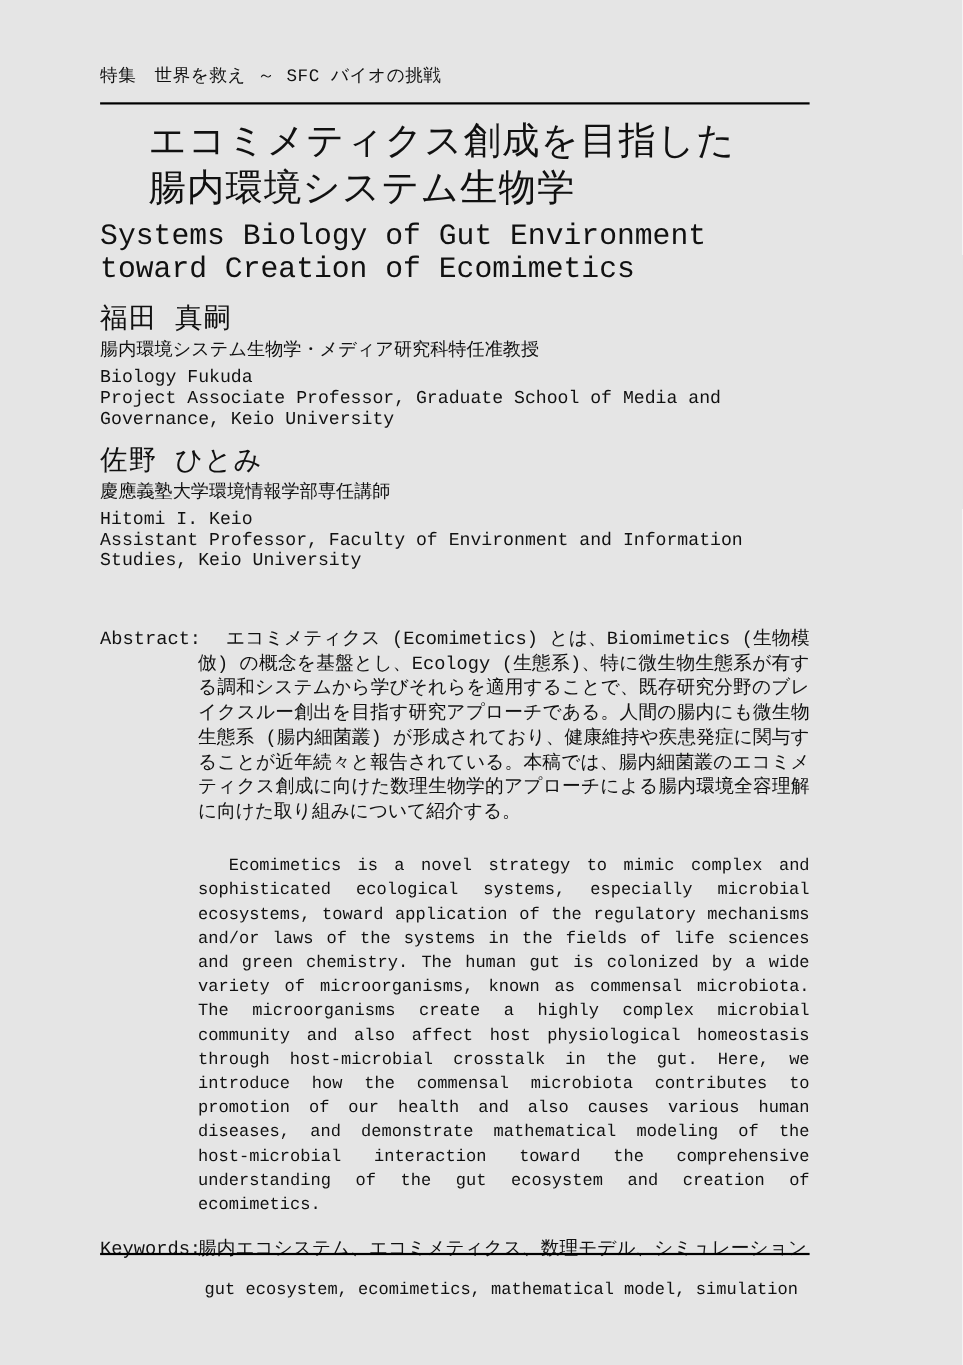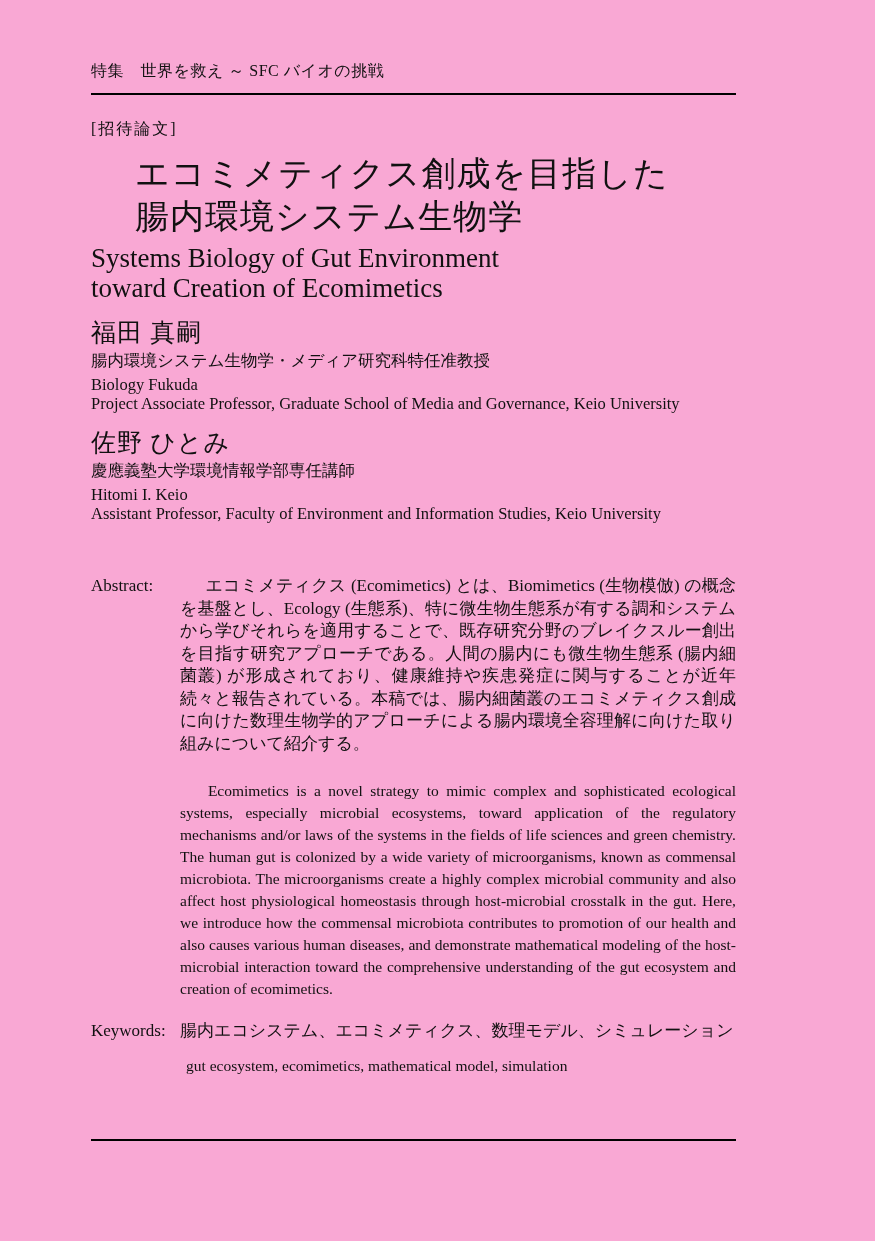--- a/index.html
+++ b/index.html
@@ -4,23 +4,23 @@
 <style>
   html, body {
     margin: 0;
     padding: 0;
     background: #ffffff;
   }
   .page {
     position: relative;
     width: 875px;
     height: 1241px;
-    background: #f9a8d4;
+    background: #e5e5e5;
     color: #111111;
-    font-family: Liberation Serif, serif;
+    font-family: Liberation Mono, monospace;
     overflow: hidden;
   }
   .content {
     position: absolute;
     left: 91px;
     top: 0;
     width: 645px;
   }
   .header-line {
     padding-top: 61px;
@@ -140,21 +140,20 @@
 </style>
 </head>
 <body>
 
 <div class="page">
   <div class="content">
 
     <div class="header-line">特集　世界を救え ～ SFC バイオの挑戦</div>
     <hr class="rule-top">
 
-    <div class="article-type">[招待論文]</div>
 
     <h1 class="title-jp" style="margin-bottom:0;">
       <span style="display:block;">エコミメティクス創成を目指した</span>
       <span style="display:block;">腸内環境システム生物学</span>
     </h1>
 
     <h2 class="title-en" style="margin-bottom:6px;">
       <span style="display:block;">Systems Biology of Gut Environment</span>
       <span style="display:block;">toward Creation of Ecomimetics</span>
     </h2>

